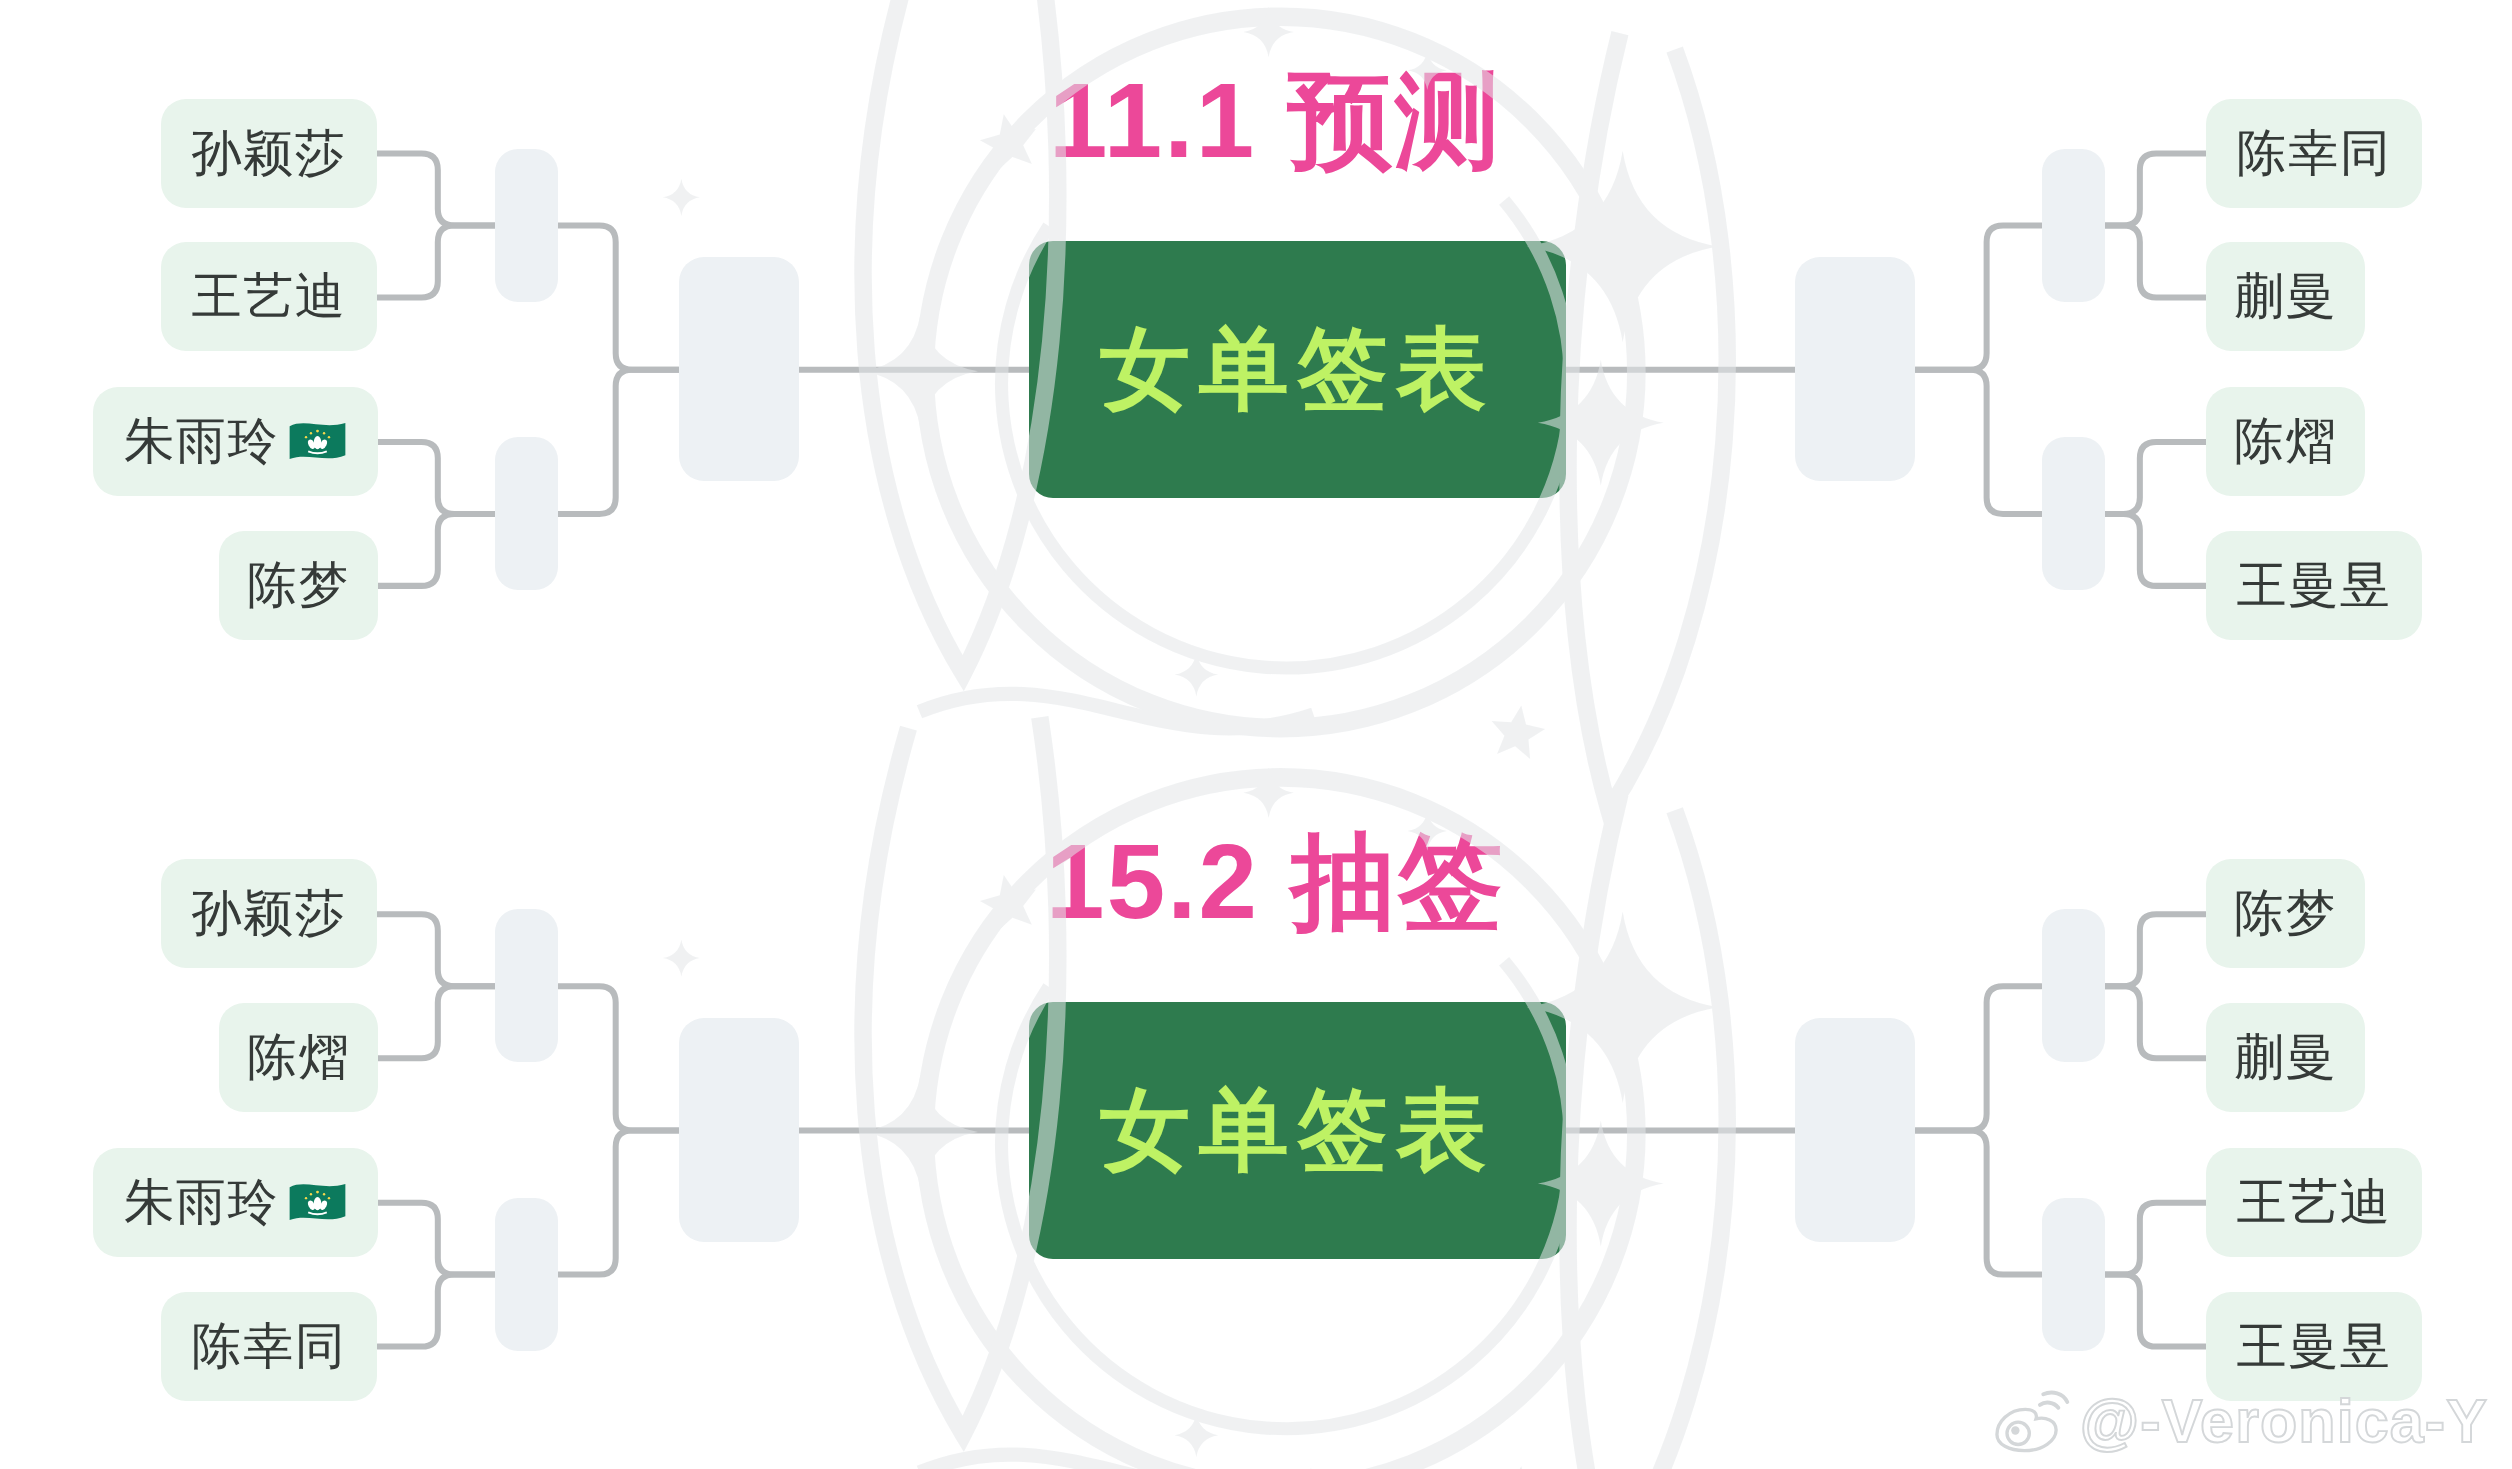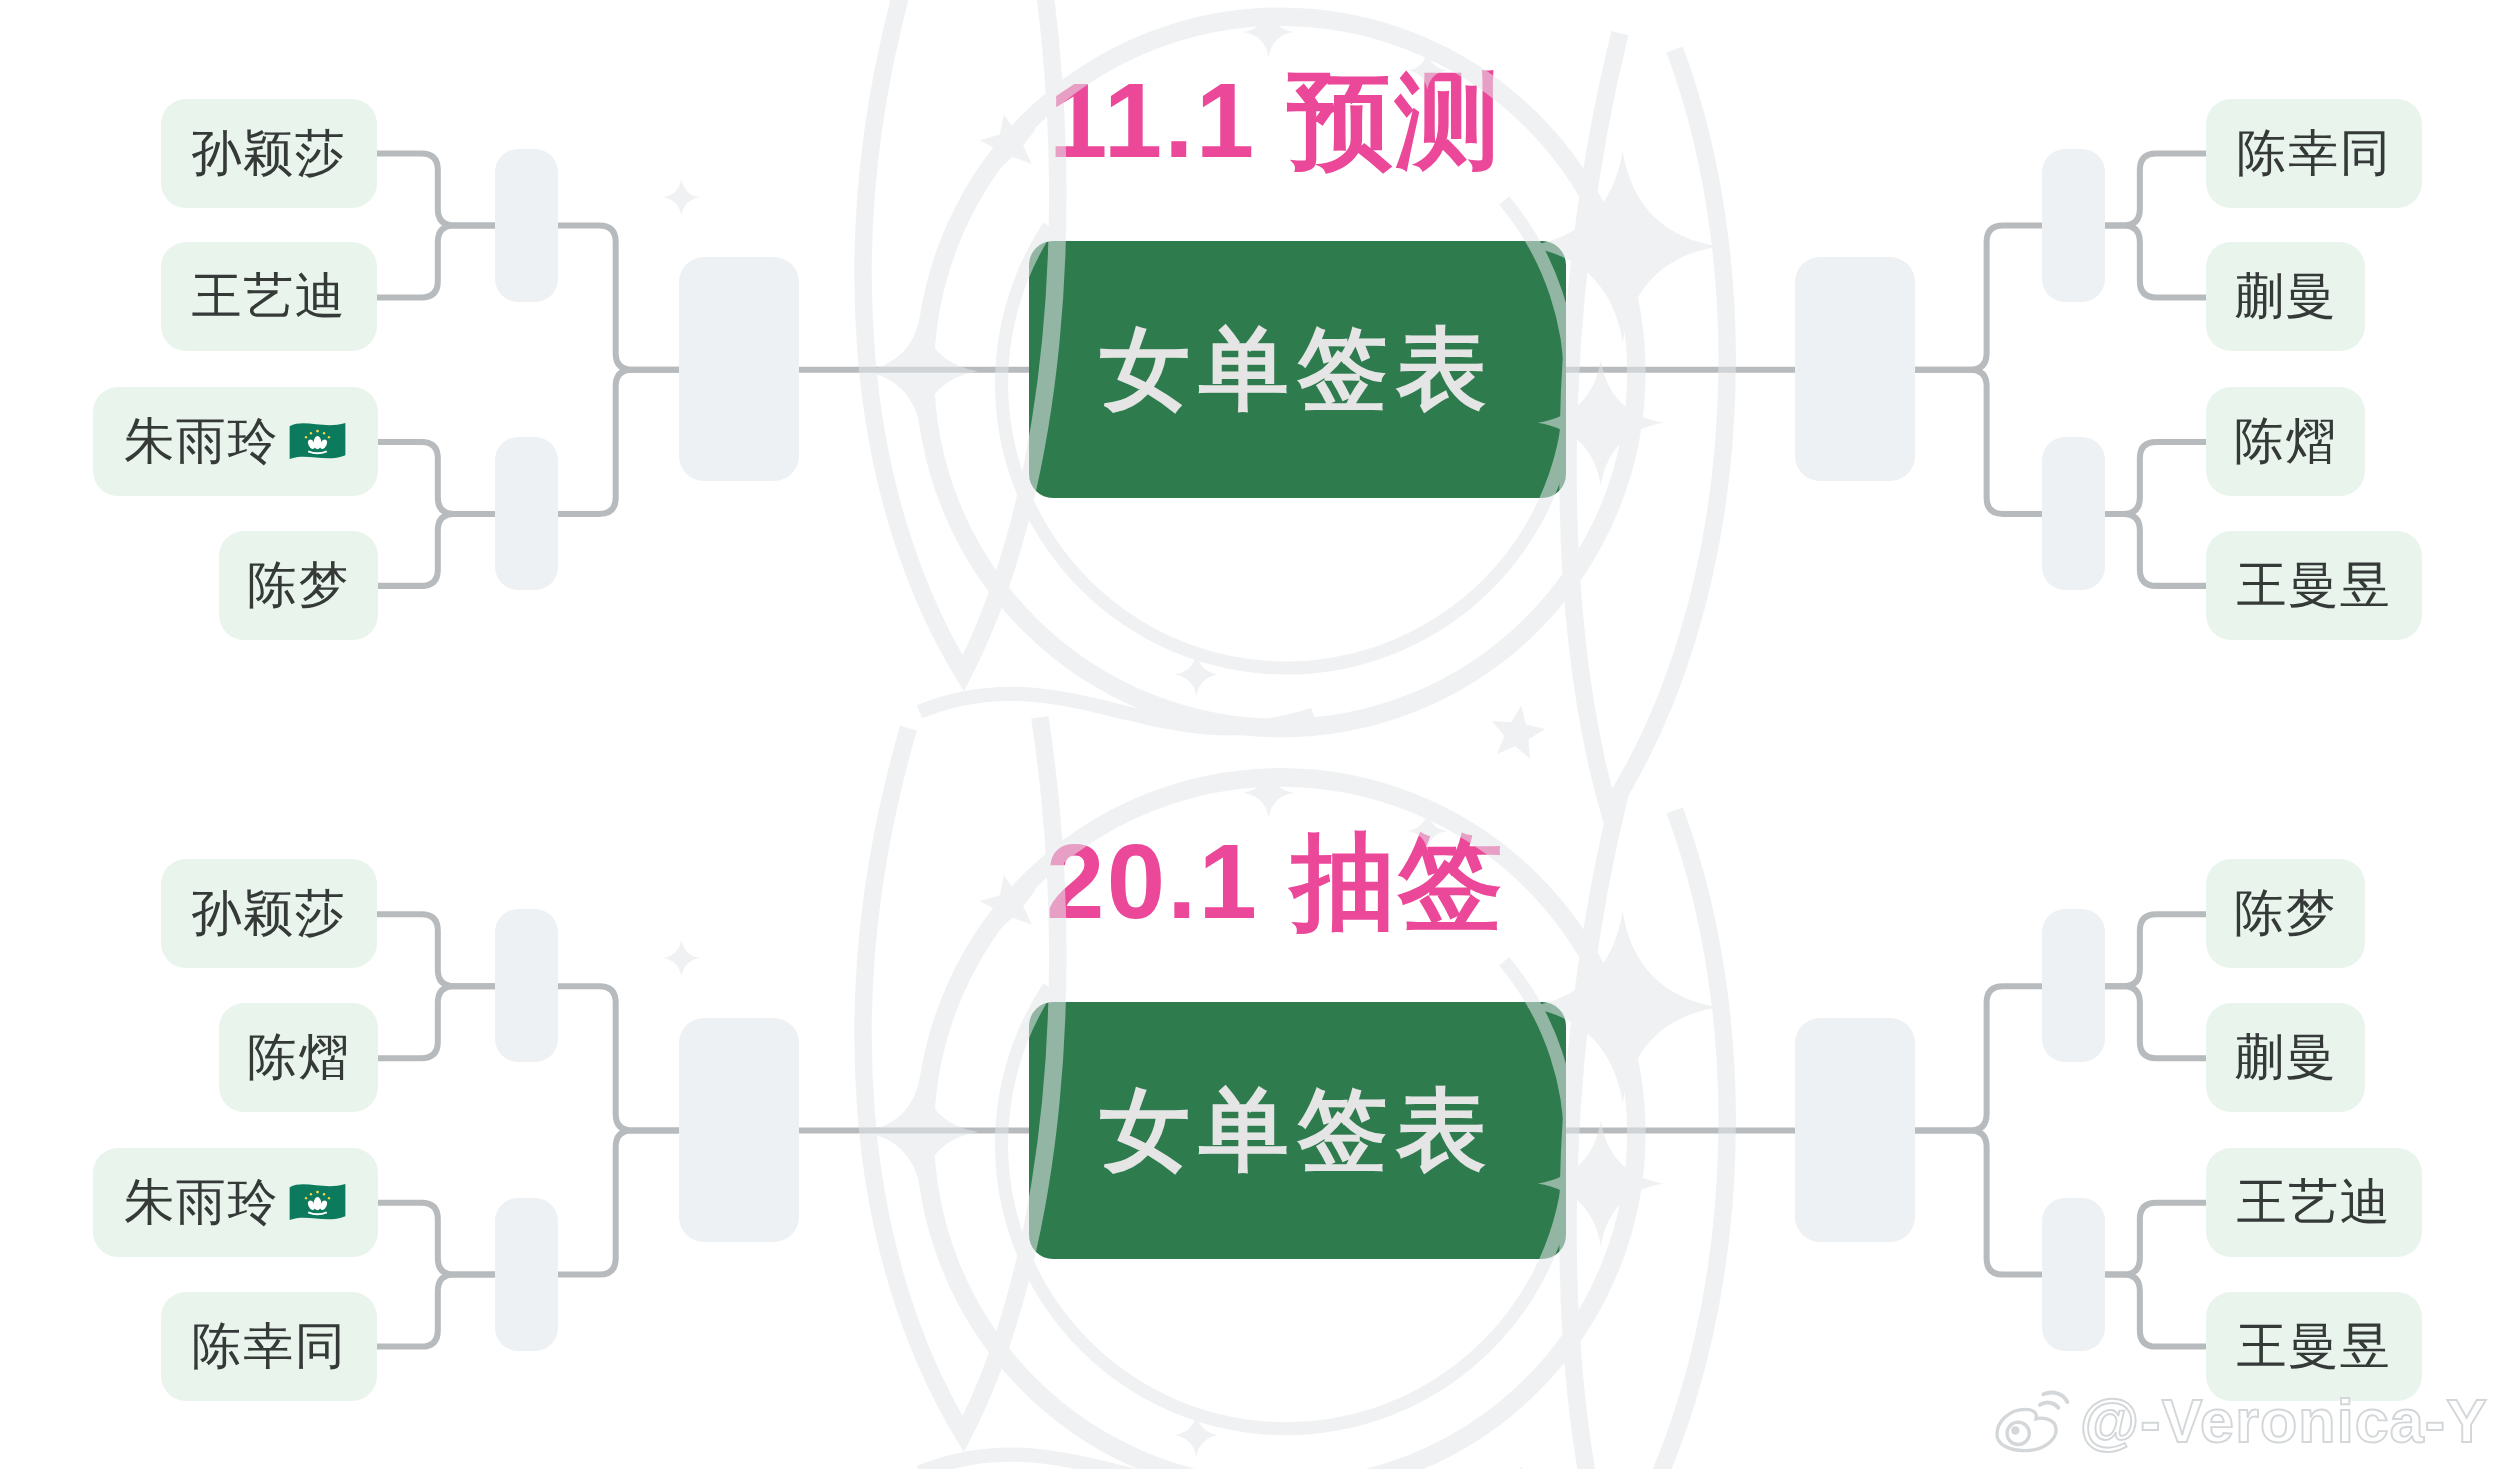--- a/index.html
+++ b/index.html
@@ -41,21 +41,21 @@
     color:#ec4899;
     letter-spacing:2.2px;
     z-index:3;
     white-space:nowrap;
   }
   .center-box{
     position:absolute;
     background:#2e7b4e;
     border-radius:24px;
     display:flex;align-items:center;justify-content:center;
-    color:#e5e5e5;
+    color:#bef264;
     font-size:90px;
     font-weight:600;
     letter-spacing:8.8px;
     z-index:3;
     white-space:nowrap;
   }
   #decor-layer{z-index:5;pointer-events:none;opacity:.55;}
   .credit{
     position:absolute;
     right:24px;bottom:14.2px;
@@ -145,21 +145,21 @@
       </div>
       <div class="name-box" style="left: 2206px; top: 242px; width: 159px; height: 109px;">
         <span>蒯曼</span>
       </div>
       <div class="name-box" style="left: 2206px; top: 387px; width: 159px; height: 109px;">
         <span>陈熠</span>
       </div>
       <div class="name-box" style="left: 2206px; top: 531px; width: 216px; height: 109px;">
         <span>王曼昱</span>
       </div>
-      <div class="bracket-title" style="top: 813px;">20.1 抽签</div>
+      <div class="bracket-title" style="top: 813px;">15.2 抽签</div>
       <div class="center-box" style="left: 1029px; top: 1002px; width: 537px; height: 257px;">
         <span>女单签表</span>
       </div>
       <div class="slot" style="left: 495px; top: 909px; width: 63px; height: 153px;"></div>
       <div class="slot" style="left: 495px; top: 1198px; width: 63px; height: 153px;"></div>
       <div class="slot" style="left: 679px; top: 1018px; width: 120px; height: 224px; border-radius: 25px;"></div>
       <div class="name-box" style="left: 161px; top: 859px; width: 216px; height: 109px;">
         <span>孙颖莎</span>
       </div>
       <div class="name-box" style="left: 219px; top: 1003px; width: 159px; height: 109px;">

